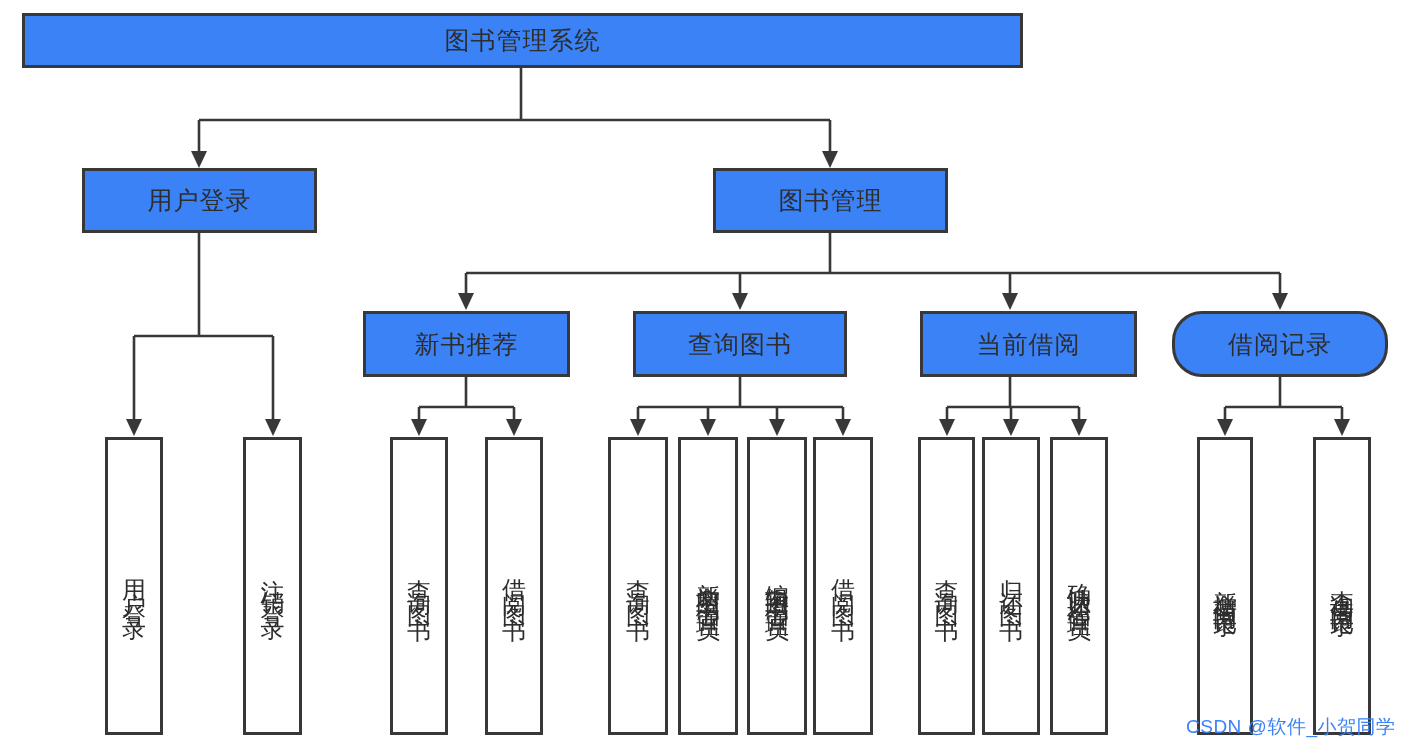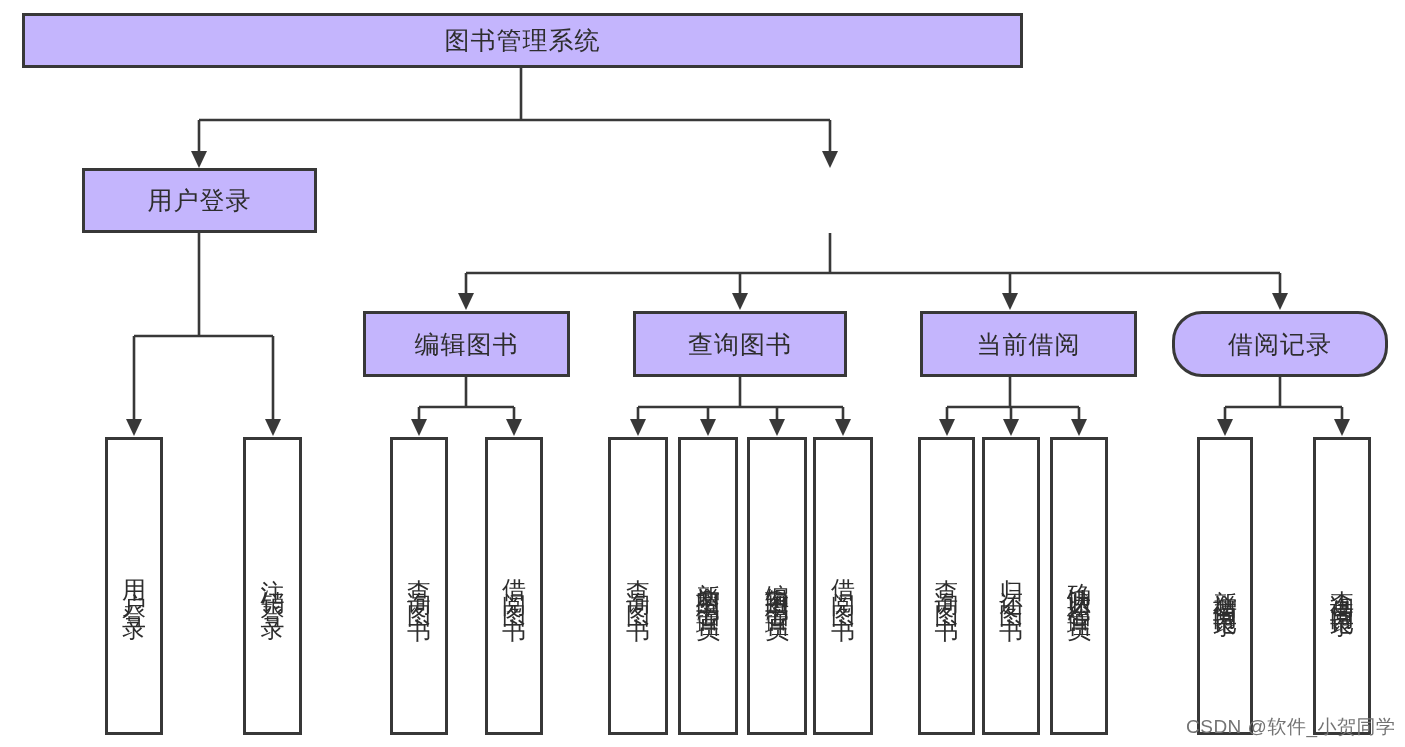--- a/index.html
+++ b/index.html
@@ -11,21 +11,21 @@
     color:#2d2d2d;
     overflow:hidden;
   }
   #wires{position:absolute;left:0;top:0;width:1405px;height:747px;}
   #wires path{stroke:#383838;stroke-width:2.6;fill:none;}
   #wires polygon{fill:#383838;stroke:none;}
   .hbox{
     position:absolute;
     box-sizing:border-box;
     border:3px solid #383838;
-    background:#c4b5fd;
+    background:#3b82f6;
     display:flex;align-items:center;justify-content:center;
     font-size:25px;
     letter-spacing:1px;
     color:#2d2d2d;
     white-space:nowrap;
   }
   .vbox{
     position:absolute;
     box-sizing:border-box;
     border:3px solid #383838;
@@ -38,21 +38,21 @@
     font-size:24px;
     letter-spacing:13px;
     color:#2d2d2d;
     line-height:1;
   }
   .vbox.tight span{letter-spacing:5px;}
   #watermark{
     position:absolute;
     left:1186px;top:714px;
     font-size:19px;
-    color:#737373;
+    color:#3b82f6;
     letter-spacing:0.5px;
     white-space:nowrap;
   }
 </style>
 </head>
 <body>
 
 <div id="canvas">
 
   <svg id="wires" viewBox="0 0 1405 747" xmlns="http://www.w3.org/2000/svg">
@@ -113,22 +113,23 @@
     <path d="M1225 407 H1342"></path>
     <path d="M1225 407 V420"></path>
       <polygon points="1217,419 1233,419 1225,436"></polygon>
     <path d="M1342 407 V420"></path>
       <polygon points="1334,419 1350,419 1342,436"></polygon>
   </svg>
 
   <div class="hbox" style="left:22px;top:13px;width:1001px;height:55px;">图书管理系统</div>
 
   <div class="hbox" style="left:82px;top:168px;width:235px;height:65px;">用户登录</div>
+  <div class="hbox" style="left:713px;top:168px;width:235px;height:65px;">图书管理</div>
 
-  <div class="hbox" style="left:363px;top:311px;width:207px;height:66px;">编辑图书</div>
+  <div class="hbox" style="left:363px;top:311px;width:207px;height:66px;">新书推荐</div>
   <div class="hbox" style="left:633px;top:311px;width:214px;height:66px;">查询图书</div>
   <div class="hbox" style="left:903px;top:311px;width:217px;height:66px;margin-left:17px;">当前借阅</div>
   <div class="hbox" style="left:1172px;top:311px;width:216px;height:66px;border-radius:30px;">借阅记录</div>
 
   <div class="vbox" style="left:105px;top:437px;width:58px;height:298px;">
     <span>用户登录</span>
   </div>
   <div class="vbox" style="left:243px;top:437px;width:59px;height:298px;">
     <span>注销登录</span>
   </div>

